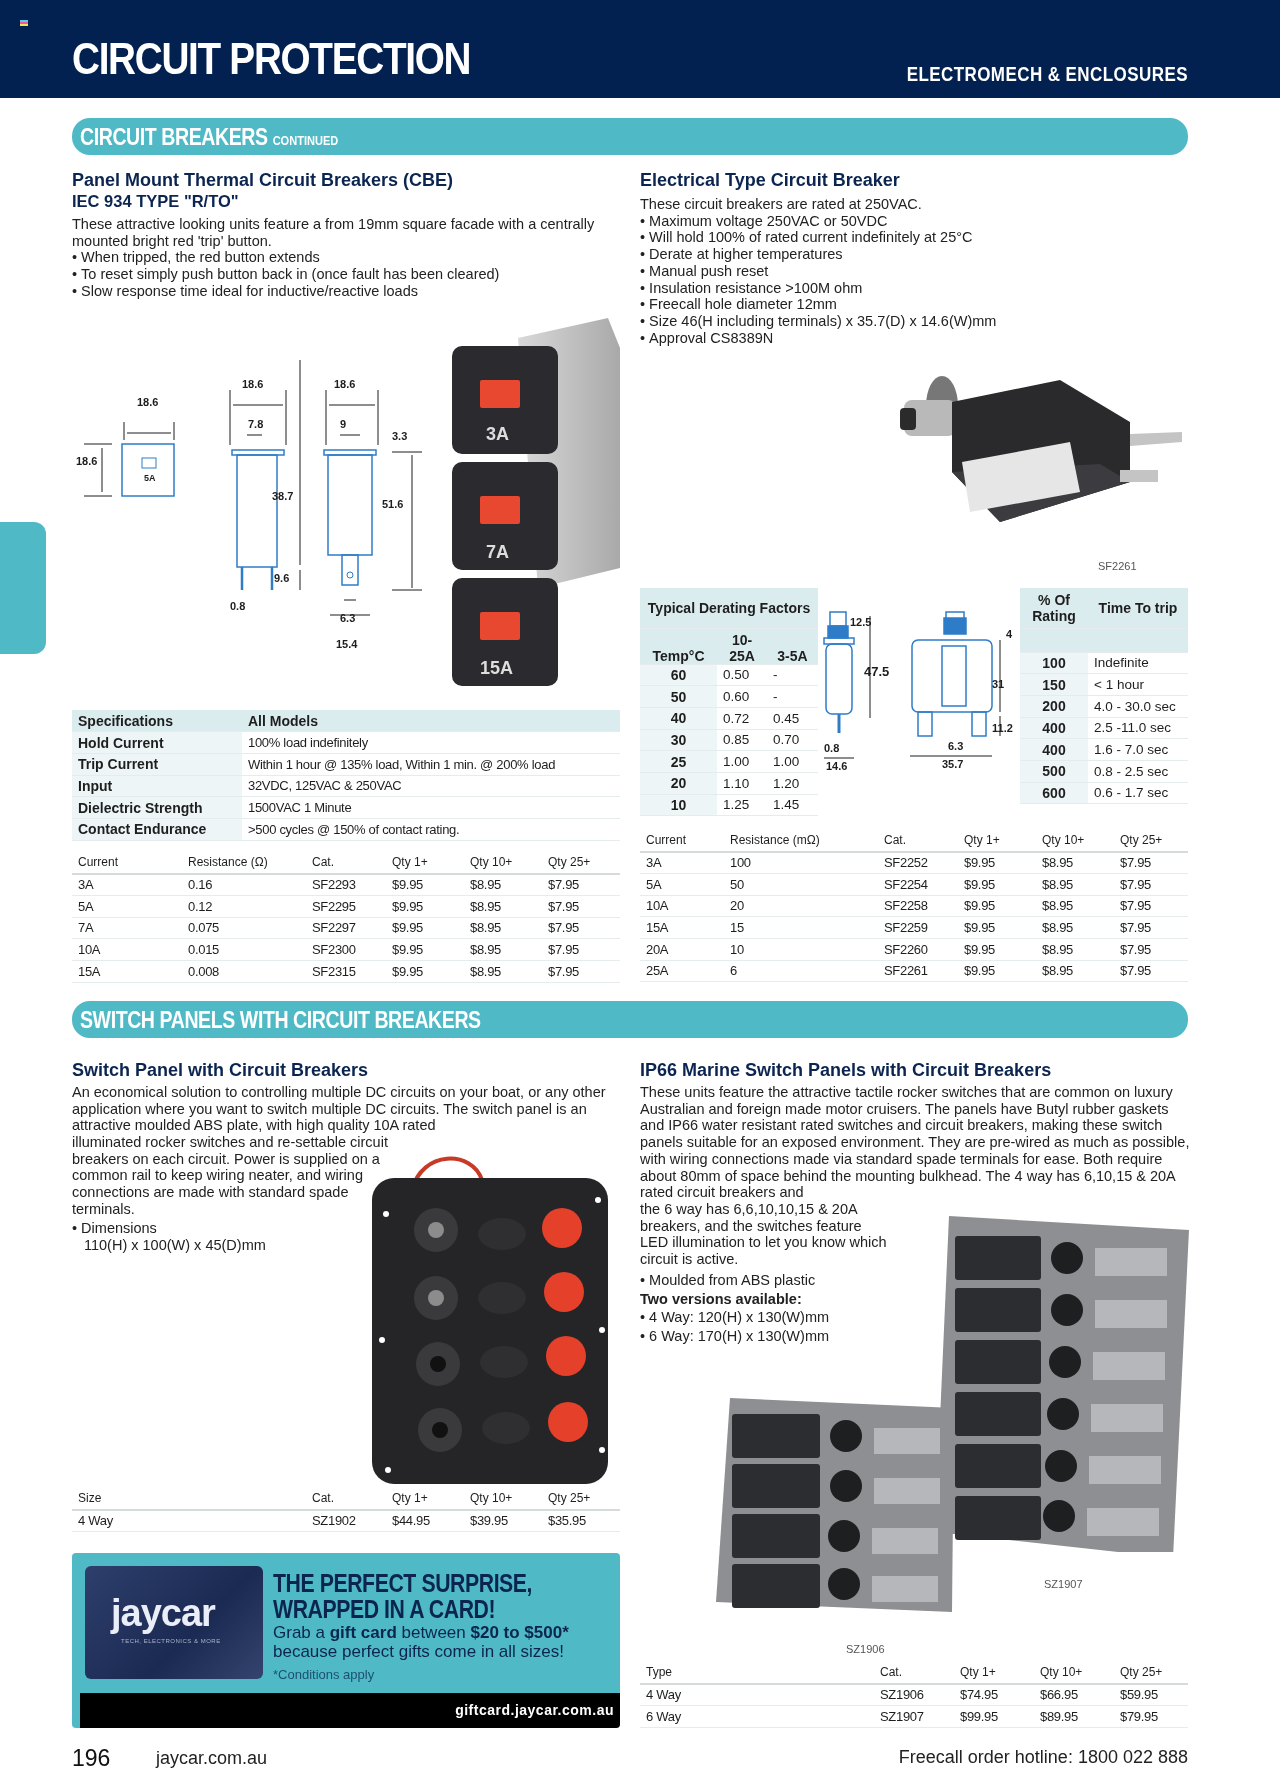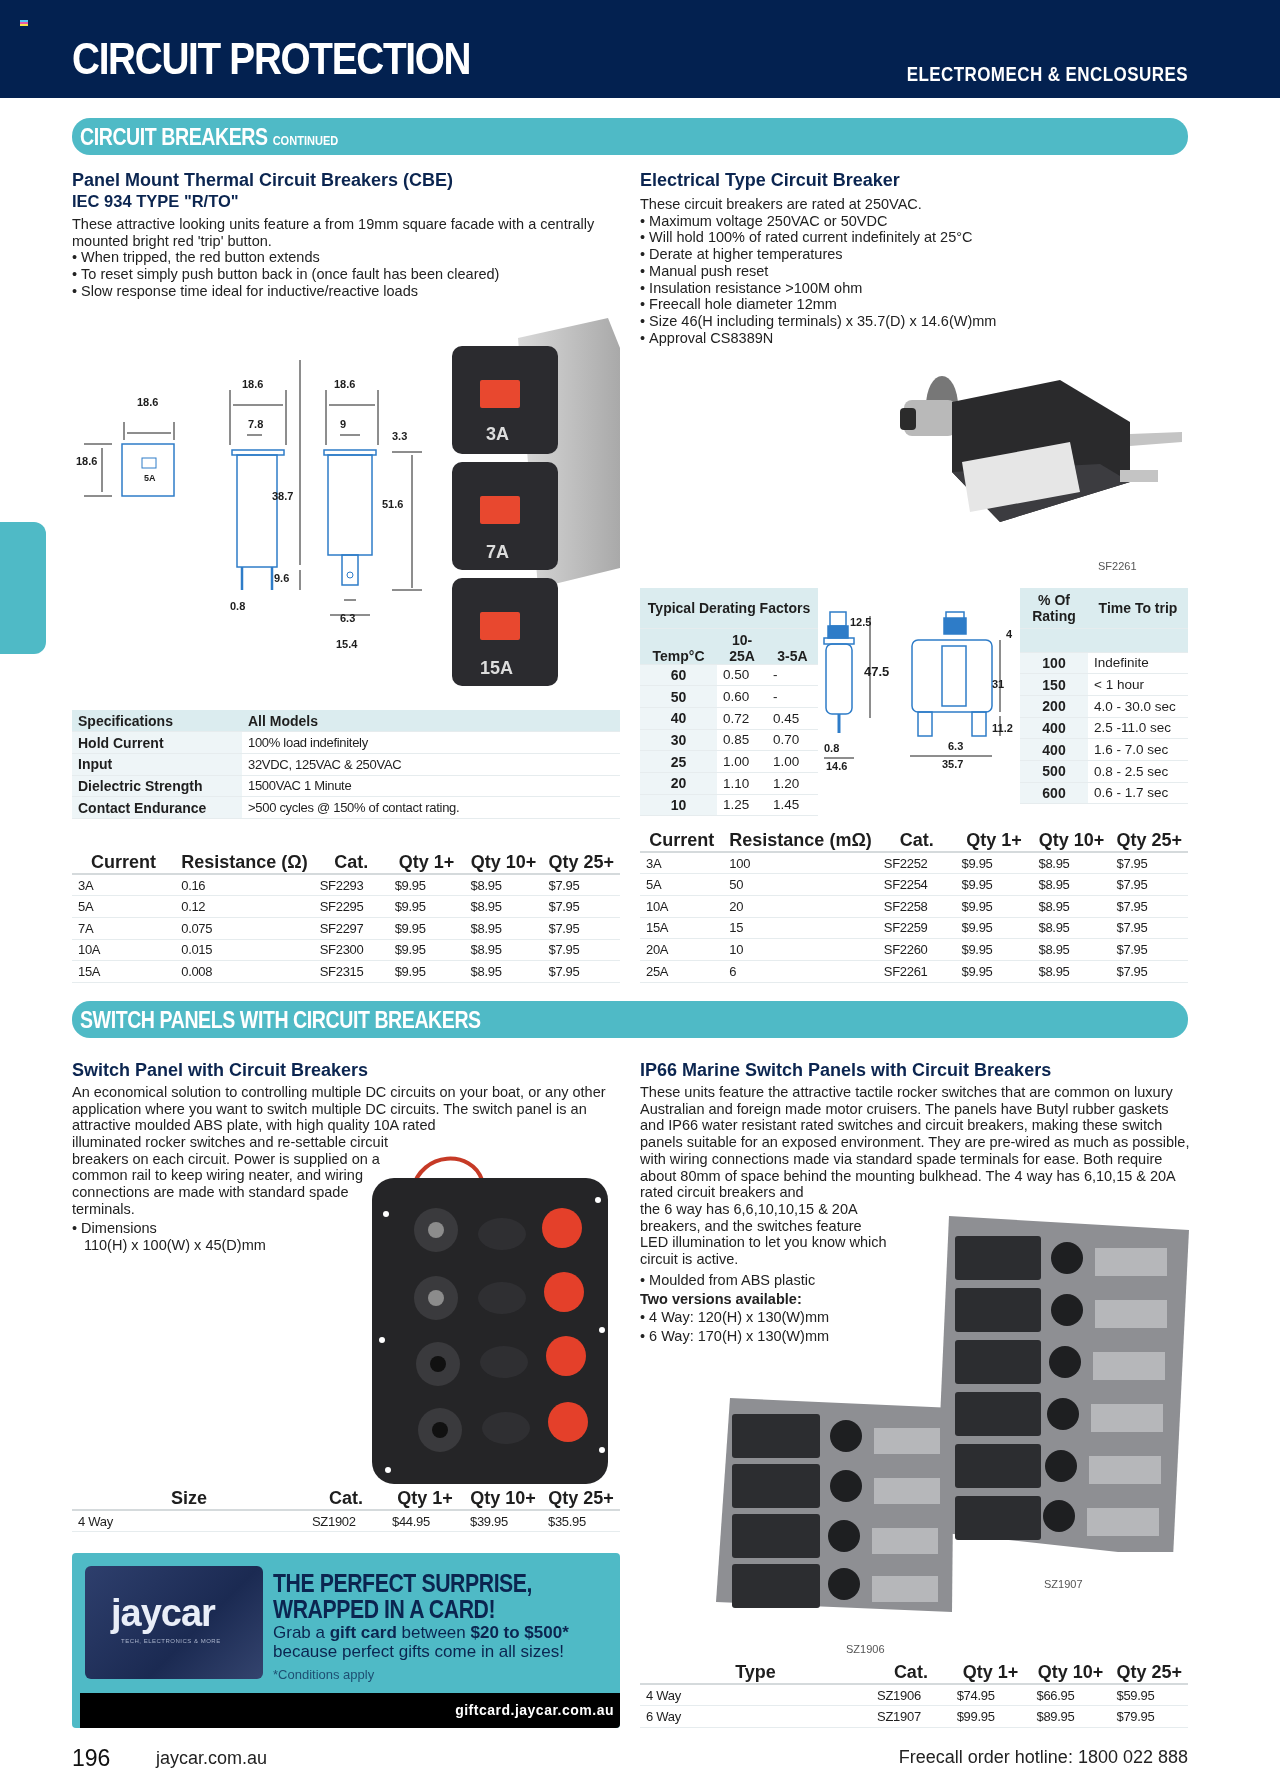--- a/index.html
+++ b/index.html
@@ -17,21 +17,21 @@
   .section-bar { position: absolute; left: 72px; width: 1116px; height: 37px; background: #4fbac6; border-radius: 18px; }
   .section-bar .label { position: absolute; left: 8px; top: 6px; color: #fff; font-weight: 700; font-size: 23px; letter-spacing: -0.5px; transform: scaleX(0.85); transform-origin: left; white-space: nowrap; }
   .section-bar .label small { font-size: 13px; letter-spacing: 0; }
 
   .h2 { position: absolute; font-weight: 700; font-size: 18px; color: #0b2550; white-space: nowrap; }
   .p { position: absolute; font-size: 14.5px; line-height: 16.7px; color: #222; }
   .p .bullet::before { content: "\2022\00a0"; }
 
   table { border-collapse: collapse; position: absolute; font-size: 13px; }
   td, th { text-align: left; font-weight: normal; padding: 0 6px; height: 21.7px; border-bottom: 1px solid #e6ecee; white-space: nowrap; }
-  .price th { font-weight: 700; font-size: 18px; border-bottom: 2px solid #d5dadc; text-align: center; }
+  .price th { font-weight: 400; font-size: 12px; border-bottom: 2px solid #d5dadc; }
   .price td { font-size: 13px; letter-spacing: -0.3px; }
   .spec th { background: #dbecef; font-weight: 700; font-size: 14px; text-align: left; }
   .spec td.k { background: #eef5f7; font-weight: 700; font-size: 14px; width: 170px; }
   .spec td.v { font-size: 13px; letter-spacing: -0.3px; }
   .derate th, .derate td.k { background: #dbecef; font-weight: 700; font-size: 14px; text-align: center; }
   .derate td.k { background: #eef5f7; }
   .derate td { font-size: 13.5px; }
 
   .img { position: absolute; }
   .caption { position: absolute; font-size: 11px; color: #555; }
@@ -159,20 +159,24 @@
   <tbody>
       <tr>
     <th>Specifications</th>
     <th>All Models</th>
   </tr>
   <tr>
         <td class="k">Hold Current</td>
         <td class="v">100% load indefinitely</td>
       </tr>
   <tr>
+        <td class="k">Trip Current</td>
+        <td class="v">Within 1 hour @ 135% load, Within 1 min. @ 200% load</td>
+      </tr>
+  <tr>
         <td class="k">Input</td>
         <td class="v">32VDC, 125VAC &amp; 250VAC</td>
       </tr>
   <tr>
         <td class="k">Dielectric Strength</td>
         <td class="v">1500VAC 1 Minute</td>
       </tr>
   <tr>
         <td class="k">Contact Endurance</td>
         <td class="v">&gt;500 cycles @ 150% of contact rating.</td>

